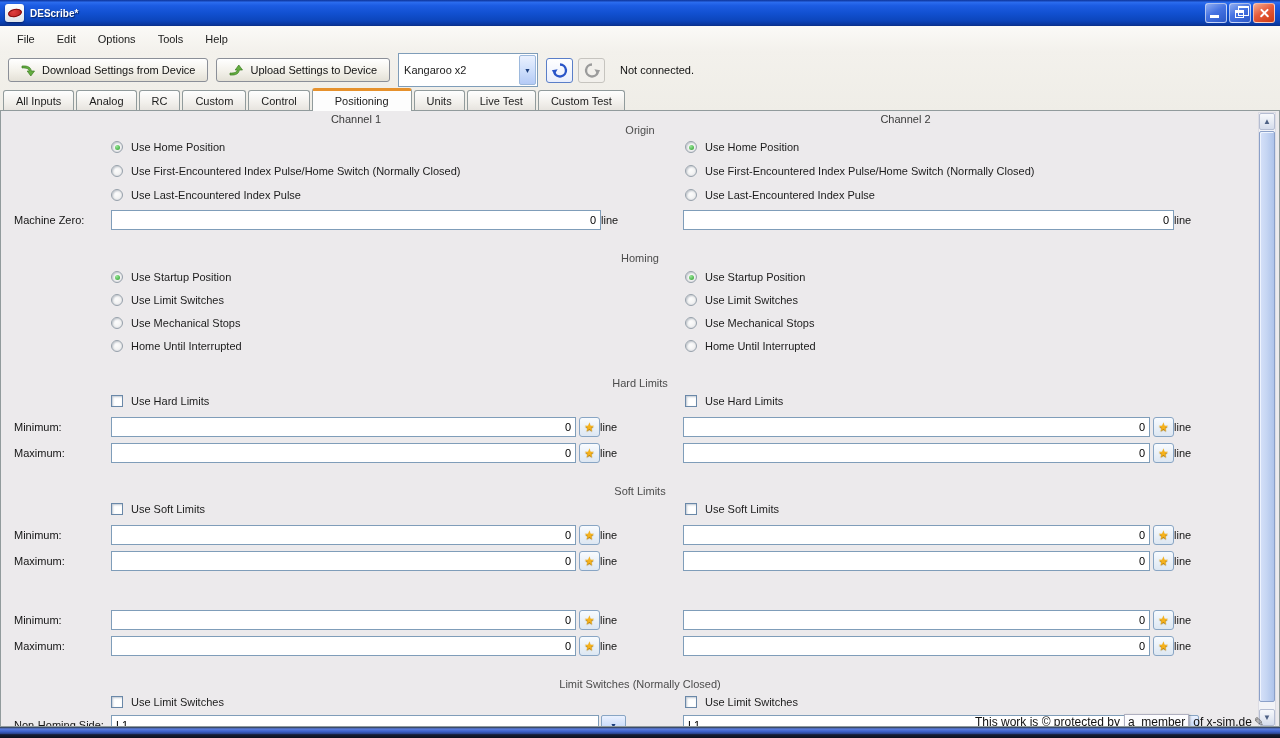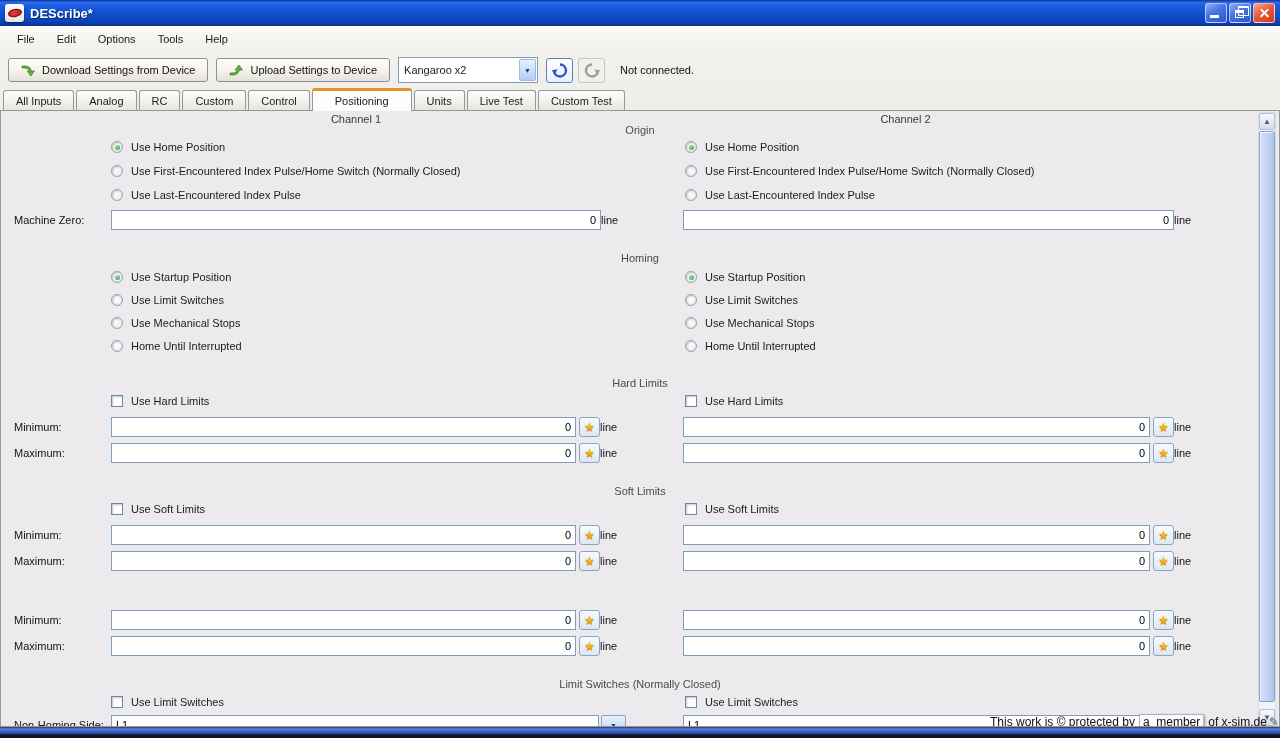--- a/index.html
+++ b/index.html
@@ -4,39 +4,39 @@
 <style>
   *{margin:0;padding:0;box-sizing:border-box}
   html,body{width:1280px;height:738px;overflow:hidden}
   body{font-family:"Liberation Sans","DejaVu Sans",sans-serif;font-size:11px;color:#1c1c1c;background:#eceaec;position:relative}
 
   
   .titlebar{position:absolute;top:0;left:0;width:1280px;height:26px;display:flex;align-items:center;padding:0 5px;
     background:linear-gradient(180deg,#0c3297 0%,#2b6cee 9%,#1c5ce2 22%,#1150d0 52%,#0c45bb 80%,#0a389f 94%,#0b2f86 100%)}
   .app-icon{width:19px;height:18px;border-radius:3px;background:linear-gradient(180deg,#ffffff,#dfe4ea);display:flex;align-items:center;justify-content:center;box-shadow:0 1px 2px rgba(0,0,30,.5)}
   .logo-oval{width:14px;height:8px;background:radial-gradient(circle at 40% 35%,#e04040,#b01818);border-radius:50%;transform:rotate(-12deg);box-shadow:inset 0 0 0 1px #7e0e0e}
-  .title-text{color:#fff;font-weight:bold;font-size:13px;margin-left:6px;text-shadow:1px 1px 1px #082464}
+  .title-text{color:#fff;font-weight:bold;font-size:10px;margin-left:6px;text-shadow:1px 1px 1px #082464}
   .winbtns{margin-left:auto;display:flex;gap:2px}
   .winbtn{width:22px;height:20px;border-radius:3px;border:1px solid rgba(255,255,255,.6);position:relative}
   .winbtn.blue{background:linear-gradient(150deg,#8fadf2 0%,#4673e2 45%,#2b58c8 100%)}
   .winbtn.red{background:linear-gradient(150deg,#f5ab90 0%,#e65c3c 45%,#cf3a12 100%)}
   .glyph-min{position:absolute;left:4px;bottom:4px;width:9px;height:3px;background:#fff}
   .glyph-restore{position:absolute;left:5px;top:6px;width:9px;height:8px;border:1px solid #fff;border-top:3px solid #fff;background:transparent}
   .glyph-restore::before{content:"";position:absolute;left:2px;top:-7px;width:9px;height:7px;border:1px solid #fff;border-top:2px solid #fff}
   .glyph-x1,.glyph-x2{position:absolute;left:5px;top:8px;width:11px;height:2.4px;background:#fff;border-radius:1px}
   .glyph-x1{transform:rotate(45deg)}.glyph-x2{transform:rotate(-45deg)}
 
   
   .chrome{position:absolute;top:26px;left:0;width:1280px;height:84px;background:linear-gradient(180deg,#fbfaf7 0%,#f3f1ec 30%,#efede7 100%)}
   .menubar{position:absolute;top:0;left:0;width:100%;height:26px;display:flex;align-items:center;padding-left:6px}
   .menu-item{padding:4px 11px;color:#1a1a1a}
   .toolbar{position:absolute;top:26px;left:0;width:100%;height:36px;display:flex;align-items:center;padding-left:8px}
   .tbtn{height:24px;border:1px solid #8b8f98;border-radius:3px;background:linear-gradient(180deg,#ffffff 0%,#f3f1ea 55%,#e4e1d7 100%);
     display:flex;align-items:center;gap:6px;padding:0 12px;margin-right:8px;box-shadow:inset 0 1px 0 #fff;font-size:11px;color:#111}
-  .combo{width:140px;height:26px;border:1px solid #7f9db9;background:#fff;display:flex;align-items:center;position:relative;padding-left:5px;margin-right:8px}
+  .combo{width:140px;height:34px;border:1px solid #7f9db9;background:#fff;display:flex;align-items:center;position:relative;padding-left:5px;margin-right:8px}
   .combo-arrow{position:absolute;right:1px;top:1px;bottom:1px;width:17px;border:1px solid #9db9dd;border-radius:2px;
     background:linear-gradient(180deg,#eaf1fe 0%,#cfdffb 50%,#b4caf6 100%);display:flex;align-items:center;justify-content:center;color:#1c3f7e;font-size:7px}
   .iconbtn{width:27px;height:25px;border-radius:3px;display:flex;align-items:center;justify-content:center;margin-right:5px}
   .iconbtn.undo{border:1px solid #5a7ec8;background:linear-gradient(180deg,#ffffff,#e9eefc)}
   .iconbtn.redo{border:1px solid #c6c4bf;background:#f2f0ec}
   .status-text{margin-left:10px;color:#111}
 
   
   .tabstrip{position:absolute;top:62px;left:0;width:100%;height:22px;display:flex;align-items:flex-end;padding-left:3px}
   .tab{height:20px;border:1px solid #919b9c;border-bottom:none;border-radius:3px 3px 0 0;margin-right:2px;padding:0 12px;
@@ -73,21 +73,21 @@
   
   .vscroll{position:absolute;top:1px;right:3px;width:18px;height:615px;background:#f2f3f7;border:1px solid #dcdce4}
   .sbtn{position:absolute;left:0;width:16px;height:17px;border:1px solid #b5bdd2;border-radius:2px;
     background:linear-gradient(180deg,#f7f9fc 0%,#e3e8f2 60%,#d4dcEC 100%);display:flex;align-items:center;justify-content:center;color:#4d6185;font-size:8px}
   .sbtn.up{top:0}
   .sbtn.down{bottom:0}
   .sthumb{position:absolute;left:0;top:18px;width:16px;height:571px;border:1px solid #8ba0c8;border-radius:2px;
     background:linear-gradient(90deg,#d6e1f8 0%,#c6d6f3 45%,#aec3ea 100%);box-shadow:inset 1px 1px 0 #eef4fe}
 
   
-  .watermark{position:absolute;top:603px;right:0;z-index:30;display:flex;align-items:center;gap:4px;font-size:12px;color:#101010;white-space:nowrap}
+  .watermark{position:absolute;top:603px;right:15px;z-index:30;display:flex;align-items:center;gap:4px;font-size:12px;color:#101010;white-space:nowrap}
   .wm-name{background:#fbfbfd;border:1px solid #b0b0c0;padding:0 3px;box-shadow:1px 1px 2px rgba(80,80,80,.5)}
   .wm-pencil{color:#5a5a5a;font-size:12px;margin-left:-2px}
 
   
   .footer{position:absolute;left:0;top:727px;width:1280px;height:11px;
     background:linear-gradient(180deg,#3a4a6a 0%,#3a4a6a 9%,#5e80e0 16%,#3a5fc8 42%,#2a4590 60%,#141c34 70%,#0b101e 100%)}
 </style>
 </head>
 <body>
 

